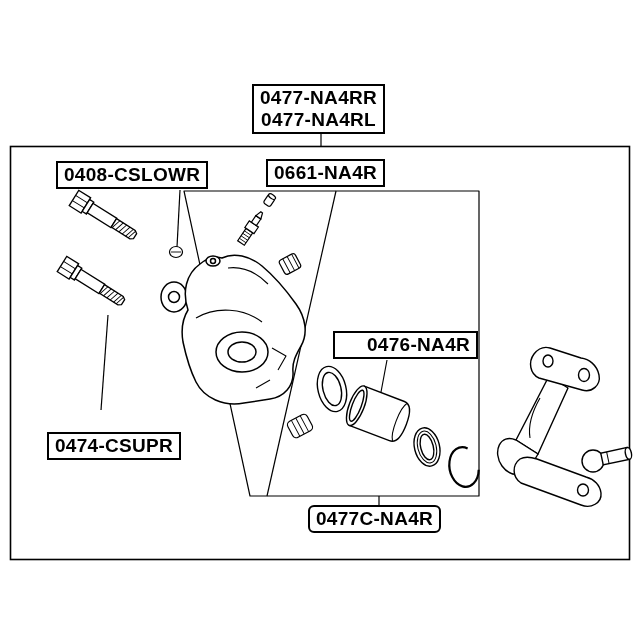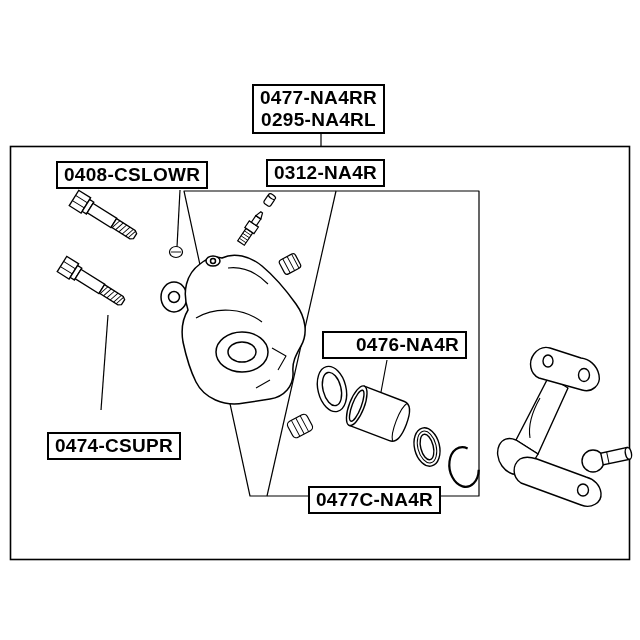--- a/index.html
+++ b/index.html
@@ -136,26 +136,26 @@
       <path d="M534 354 C528 362 530 374 539 378 L582 390 C592 393 601 385 599 375
                C597 365 589 359 581 358 L550 348 C543 346 538 349 534 354 Z"></path>
       <ellipse cx="584" cy="375" rx="5.5" ry="6.5"></ellipse>
       <ellipse cx="548" cy="361" rx="5" ry="6"></ellipse>
       <path d="M540 398 C532 412 528 426 530 438" fill="none" stroke-width="1.1"></path>
     </g>
   </svg>
 
   <div class="plabel" style="left:252px; top:84px;">
     <div>0477-NA4RR</div>
-    <div>0295-NA4RL</div>
+    <div>0477-NA4RL</div>
   </div>
 
   <div class="plabel" style="left:56px; top:161px;">0408-CSLOWR</div>
 
-  <div class="plabel" style="left:266px; top:159px;">0312-NA4R</div>
+  <div class="plabel" style="left:266px; top:159px;">0661-NA4R</div>
 
-  <div class="plabel" style="left:322px; top:331px;padding-left:32px;">0476-NA4R</div>
+  <div class="plabel" style="left:333px; top:331px;padding-left:32px;">0476-NA4R</div>
 
   <div class="plabel" style="left:47px; top:432px;">0474-CSUPR</div>
 
-  <div class="plabel" style="left:308px; top:486px;">0477C-NA4R</div>
+  <div class="plabel" style="left:308px; top:505px;border-radius:6px;">0477C-NA4R</div>
 
 </div>
 
 </body></html>

